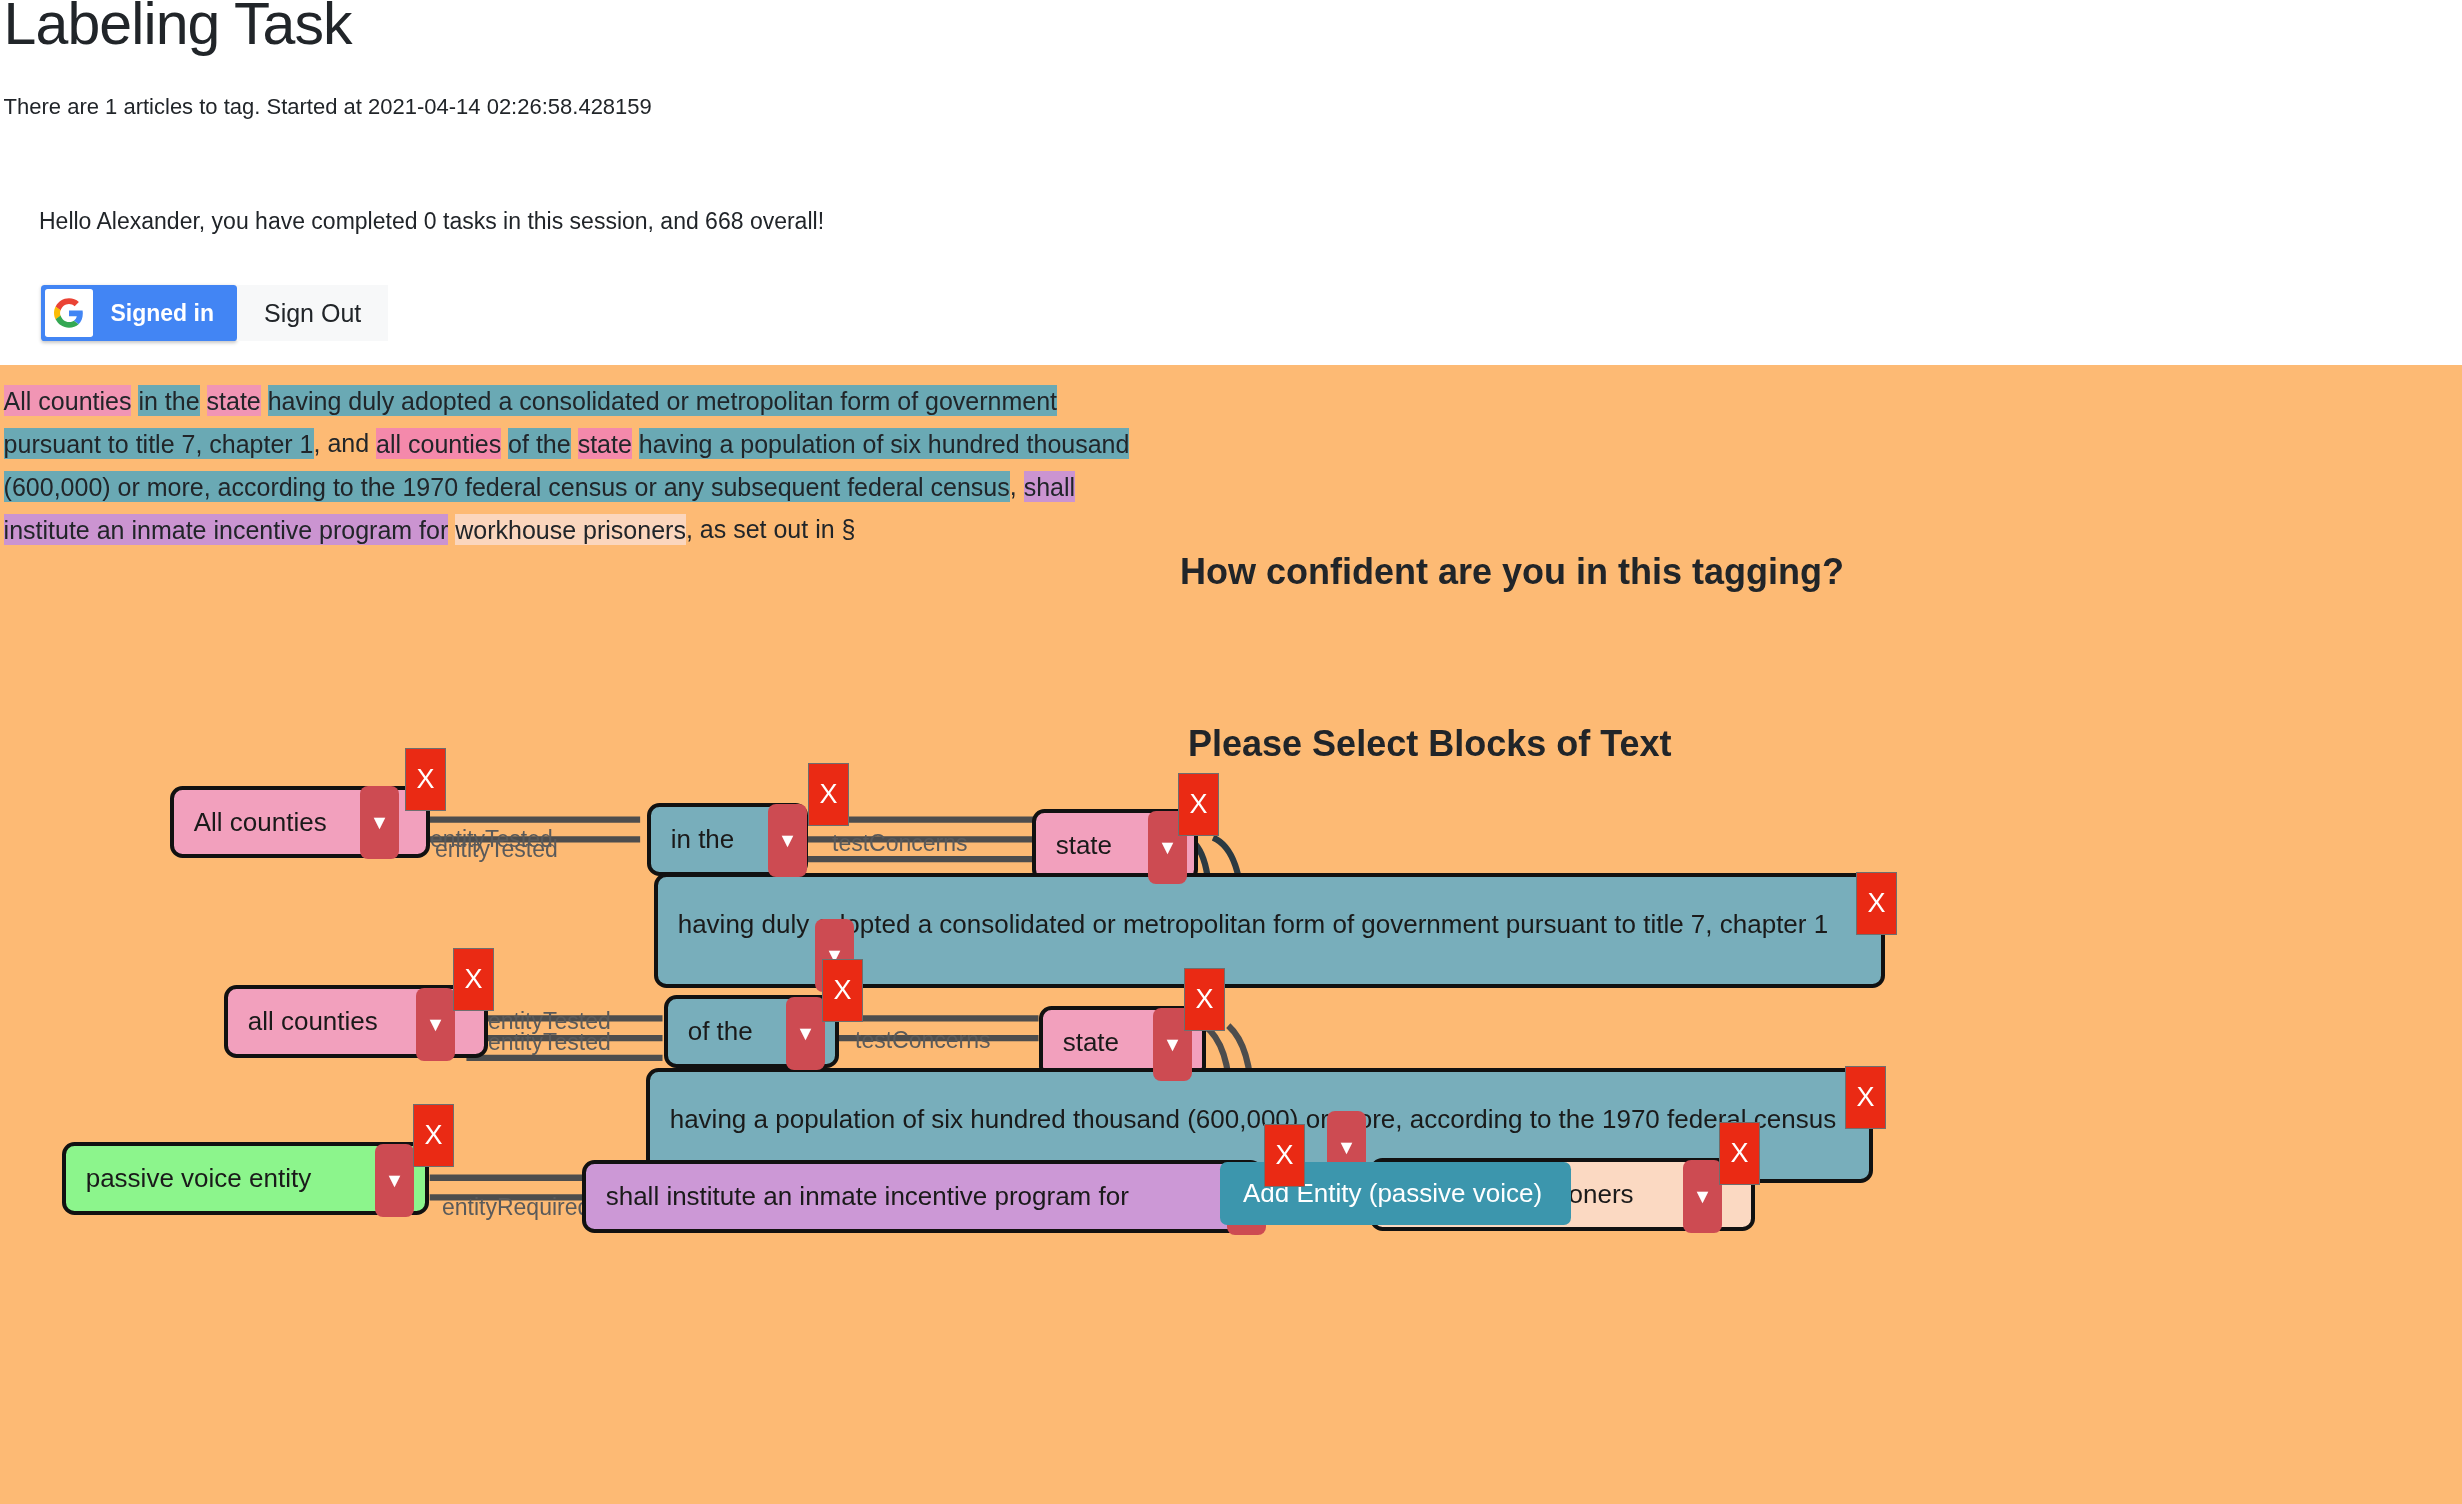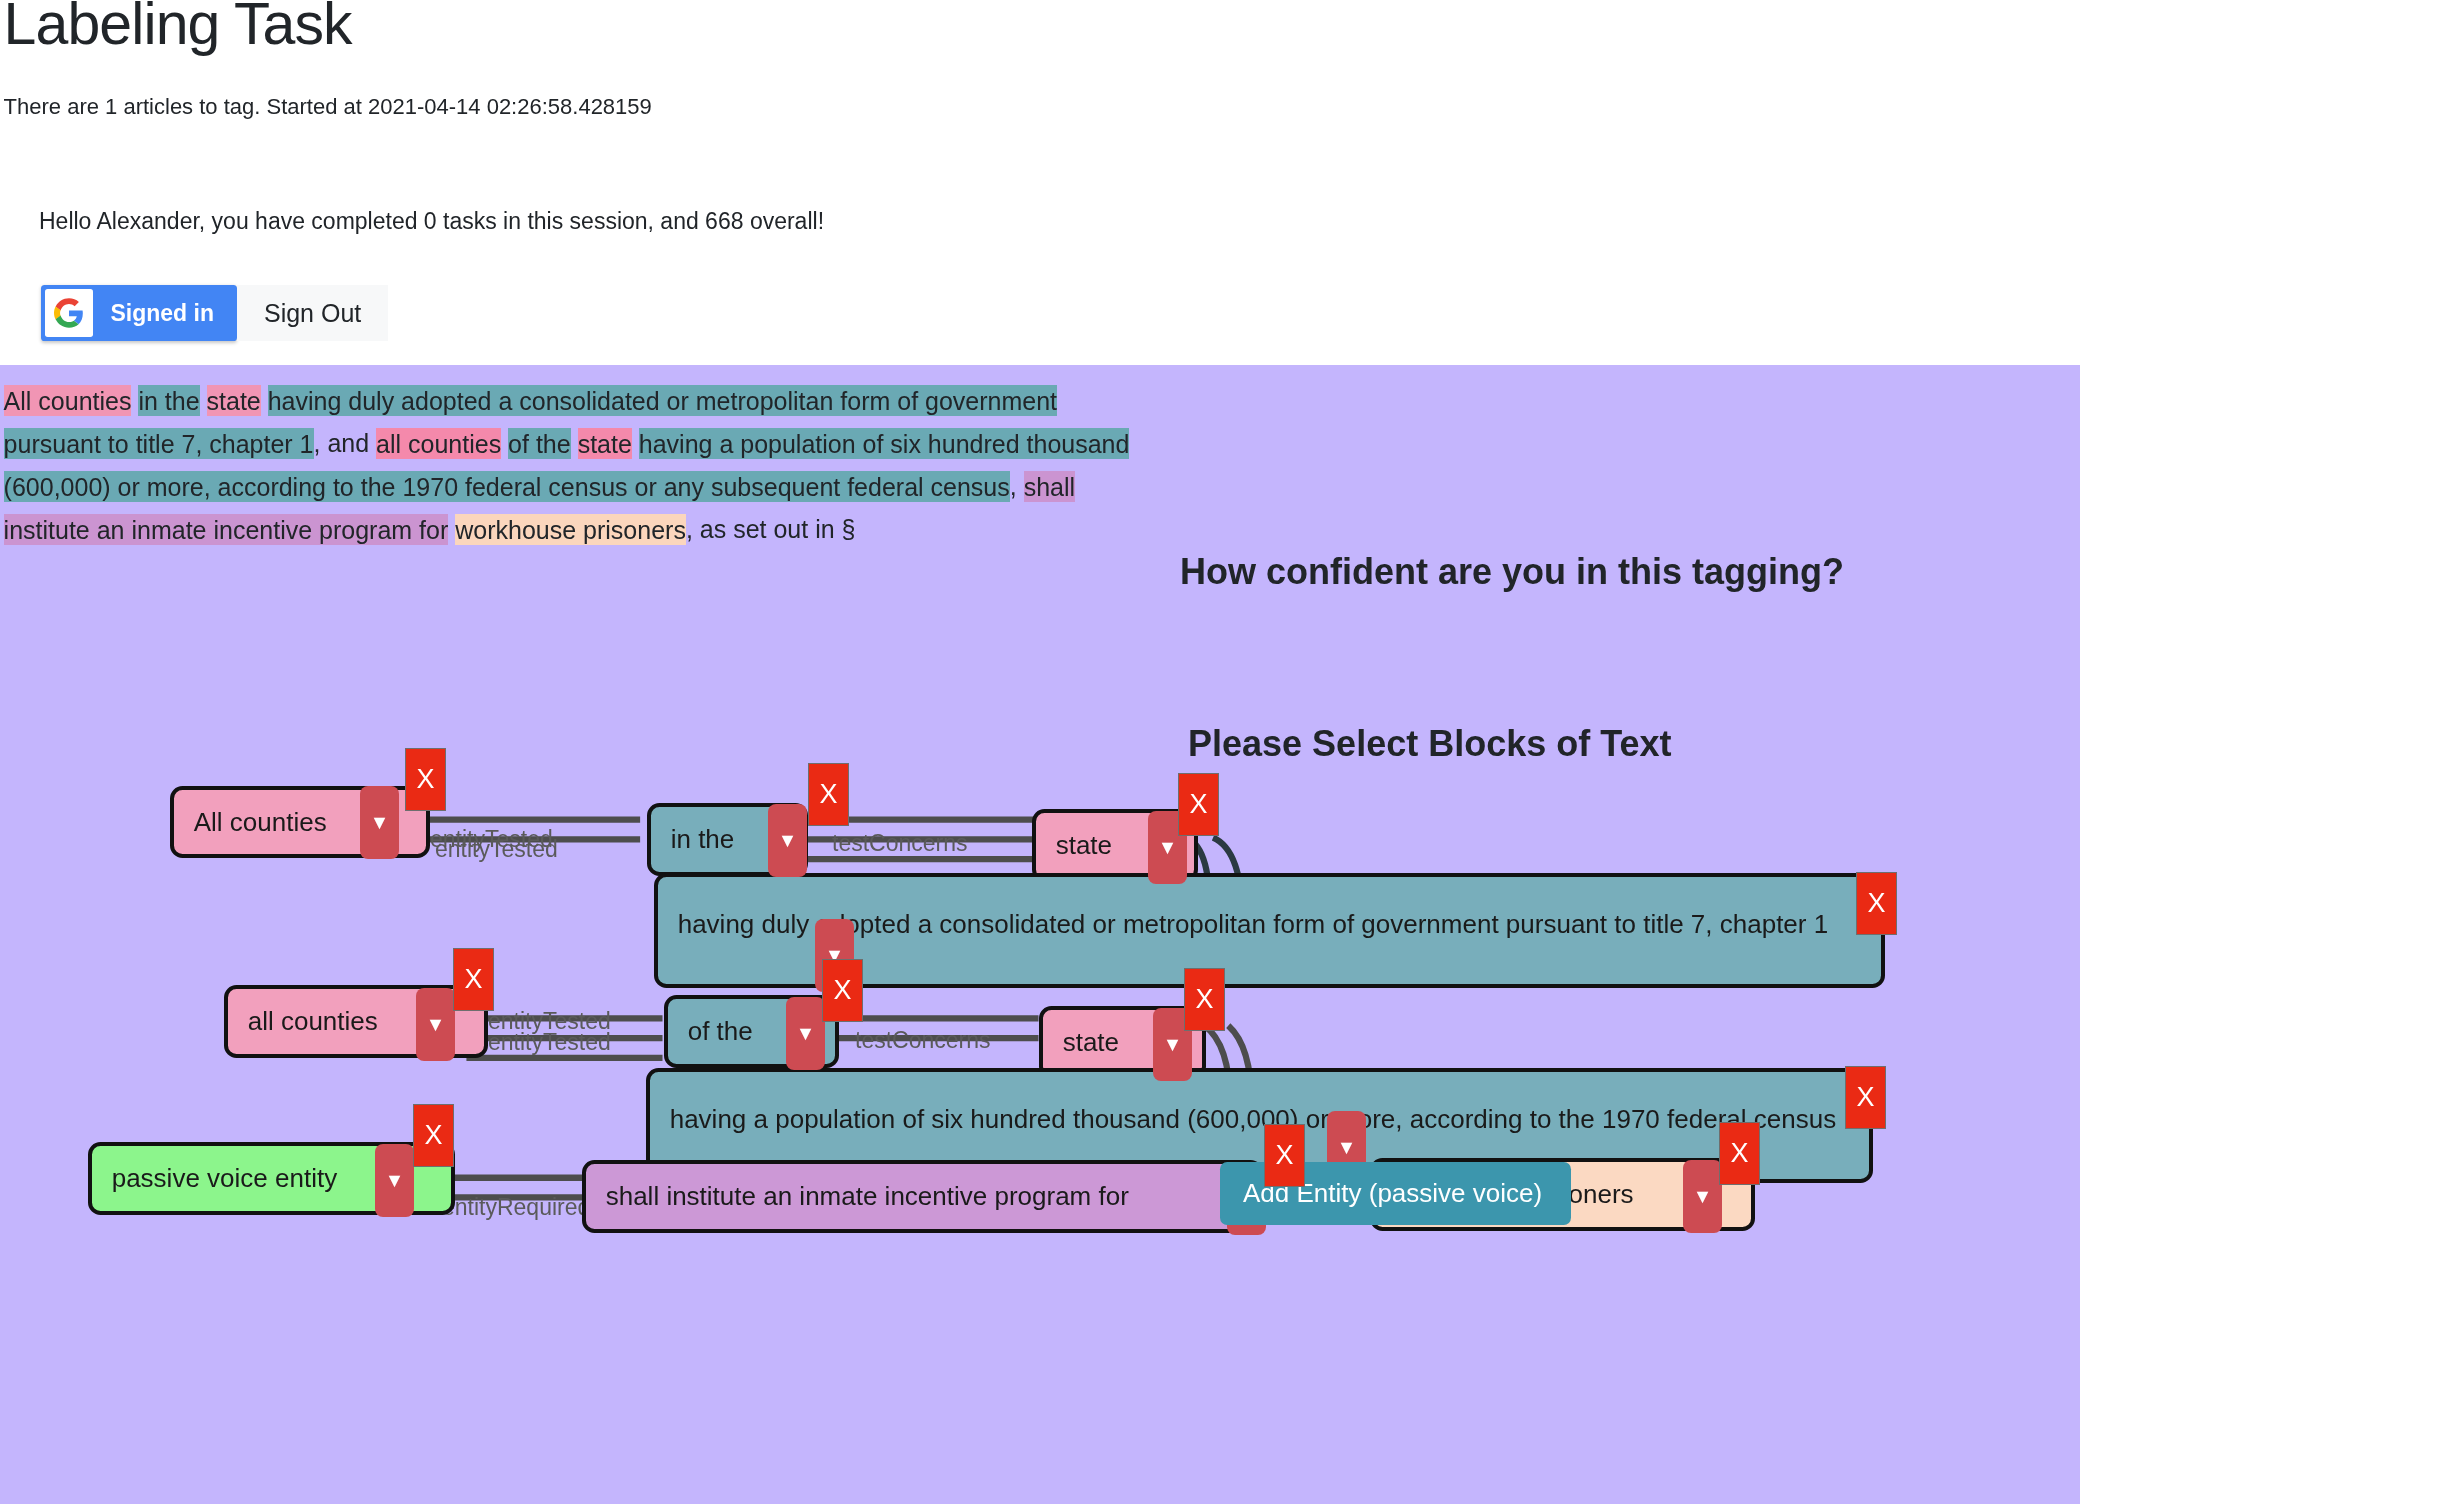--- a/index.html
+++ b/index.html
@@ -67,22 +67,22 @@
     color:#212529;
     font-size:25px;
     padding:0 27px;
     height:56px;
     white-space:nowrap;
   }
   
   .workarea{
     position:absolute;
     top:365px;left:0;
-    width:2080px;height:1139px;
-    background:#c4b5fd;
+    width:2462px;height:1139px;
+    background:#fdba74;
   }
   
   .paragraph{
     position:absolute;
     top:14.3px;left:3.6px;
     width:1137px;
     font-size:25px;
     line-height:43px;
     color:#212529;
   }
@@ -299,21 +299,21 @@
     <div class="edge-label" style="left:488px;top:278px;">entityTested</div>
     <div class="edge-label" style="left:488px;top:299px;">entityTested</div>
     <div class="edge-label" style="left:855px;top:297px;">testConcerns</div>
 
     <div class="node n-teal multi" style="left:646px;top:338px;width:1227px;height:115px;">
       <span>having a population of six hundred thousand (600,000) or more, according to the 1970 federal census or any subsequent federal census</span>
     </div>
     <div class="caret" style="left:1327px;top:381px;">▼</div>
     <div class="xbtn" style="left:1845px;top:336px;">X</div>
 
-    <div class="node n-green" style="left:88px;top:412px;width:367px;height:73px;">
+    <div class="node n-green" style="left:62px;top:412px;width:367px;height:73px;">
       <span>passive voice entity</span>
     </div>
     <div class="caret" style="left:375px;top:414px;">▼</div>
     <div class="xbtn" style="left:413px;top:374px;">X</div>
 
     <div class="node n-purple" style="left:582px;top:430px;width:681px;height:73px;">
       <span>shall institute an inmate incentive program for</span>
     </div>
     <div class="caret" style="left:1227px;top:432px;">▼</div>
     <div class="xbtn" style="left:1264px;top:394px;">X</div>

